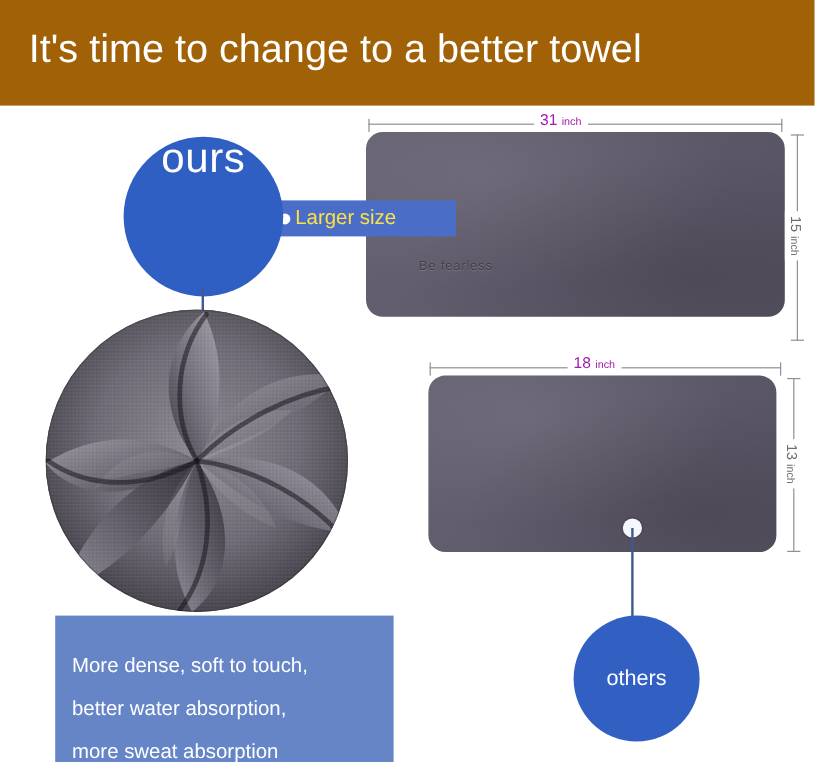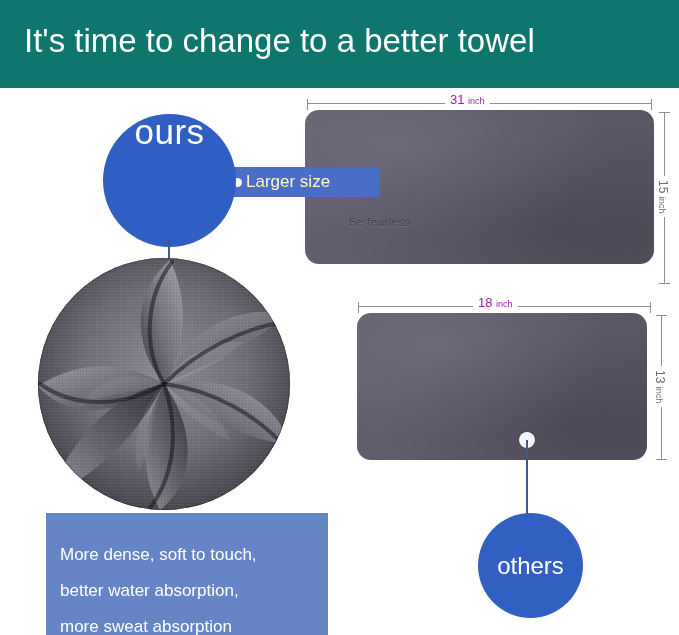--- a/index.html
+++ b/index.html
@@ -16,21 +16,21 @@
     font-family: "Liberation Sans", sans-serif;
   }
 
   
   #header-banner {
     position: absolute;
     left: 0;
     top: 0;
     width: 679px;
     height: 88px;
-    background: #0f766e;
+    background: #a16207;
     box-sizing: border-box;
   }
   #header-title {
     position: absolute;
     left: 24px;
     top: 16px;
     font-size: 33px;
     line-height: 50px;
     color: #ffffff;
     letter-spacing: 0px;
@@ -71,21 +71,21 @@
   }
   #larger-size-dot {
     width: 9px;
     height: 9px;
     border-radius: 50%;
     background: #ffffff;
     flex: 0 0 auto;
     margin-right: 4px;
   }
   #larger-size-text {
-    color: #fef9c3;
+    color: #fde047;
     font-size: 17px;
     line-height: 20px;
     white-space: nowrap;
   }
 
   
   .connector-line {
     position: absolute;
     background: #41598c;
   }
@@ -189,21 +189,21 @@
     width: 105px;
     height: 105px;
     border-radius: 50%;
     background: #3260c2;
     display: flex;
     align-items: center;
     justify-content: center;
   }
   #others-label {
     color: #ffffff;
-    font-size: 24px;
+    font-size: 18px;
     line-height: 21px;
   }
 
   
   #benefits-panel {
     position: absolute;
     left: 46px;
     top: 513px;
     width: 282px;
     height: 122px;

